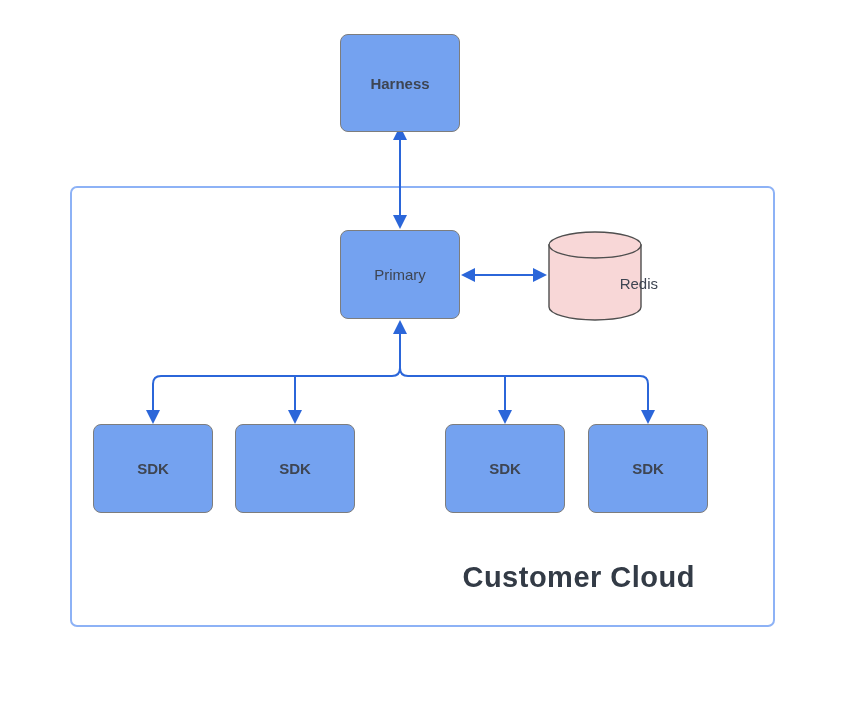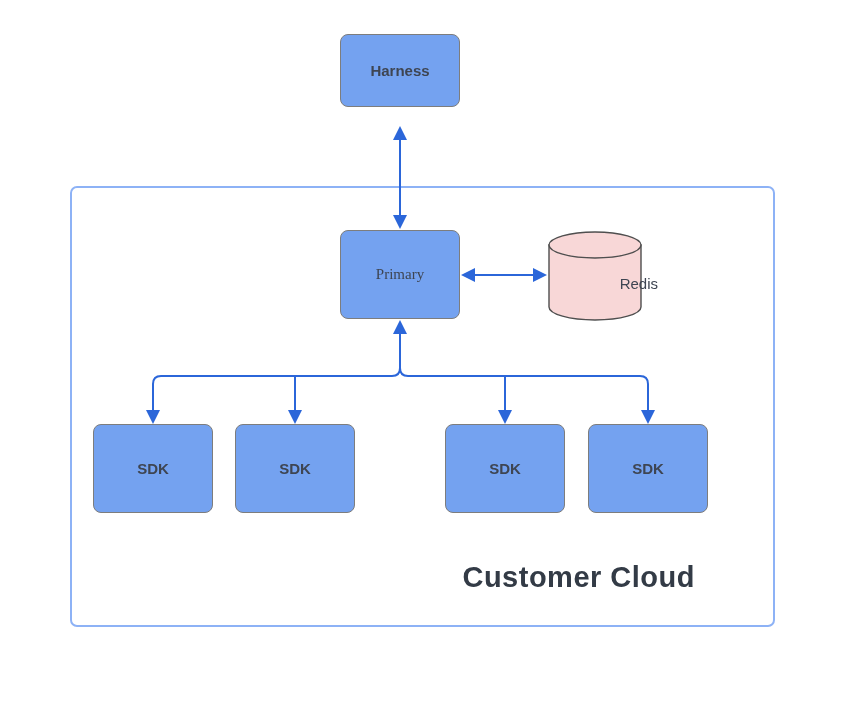--- a/index.html
+++ b/index.html
@@ -26,22 +26,22 @@
   }
   .edges{position:absolute;left:0;top:0;width:841px;height:703px;pointer-events:none;}
   .edges path{stroke:var(--arrow);stroke-width:2;fill:none;}
   .edges polygon{fill:var(--arrow);stroke:none;}
   .node{
     position:absolute;display:flex;align-items:center;justify-content:center;
     background:var(--node-fill);border:1px solid var(--node-border);border-radius:8px;
     color:var(--label);font-size:15px;box-sizing:border-box;
   }
   .node.bold{font-weight:bold;}
-  #node-harness{left:340px;top:34px;width:120px;height:73px;}
-  #node-primary{left:340px;top:230px;width:120px;height:89px;font-family:Liberation Serif, serif;}
+  #node-harness{left:340px;top:34px;width:120px;height:98px;}
+  #node-primary{left:340px;top:230px;width:120px;height:89px;}
   #node-sdk1{left:93px;top:424px;width:120px;height:89px;}
   #node-sdk2{left:235px;top:424px;width:120px;height:89px;}
   #node-sdk3{left:445px;top:424px;width:120px;height:89px;}
   #node-sdk4{left:588px;top:424px;width:120px;height:89px;}
   .cylinder{
     position:absolute;left:548px;top:231px;width:94px;height:90px;
   }
   .cylinder svg{position:absolute;left:0;top:0;}
   .cylinder .cyl-label{
     position:absolute;left:0;top:44px;width:100%;text-align:right;

